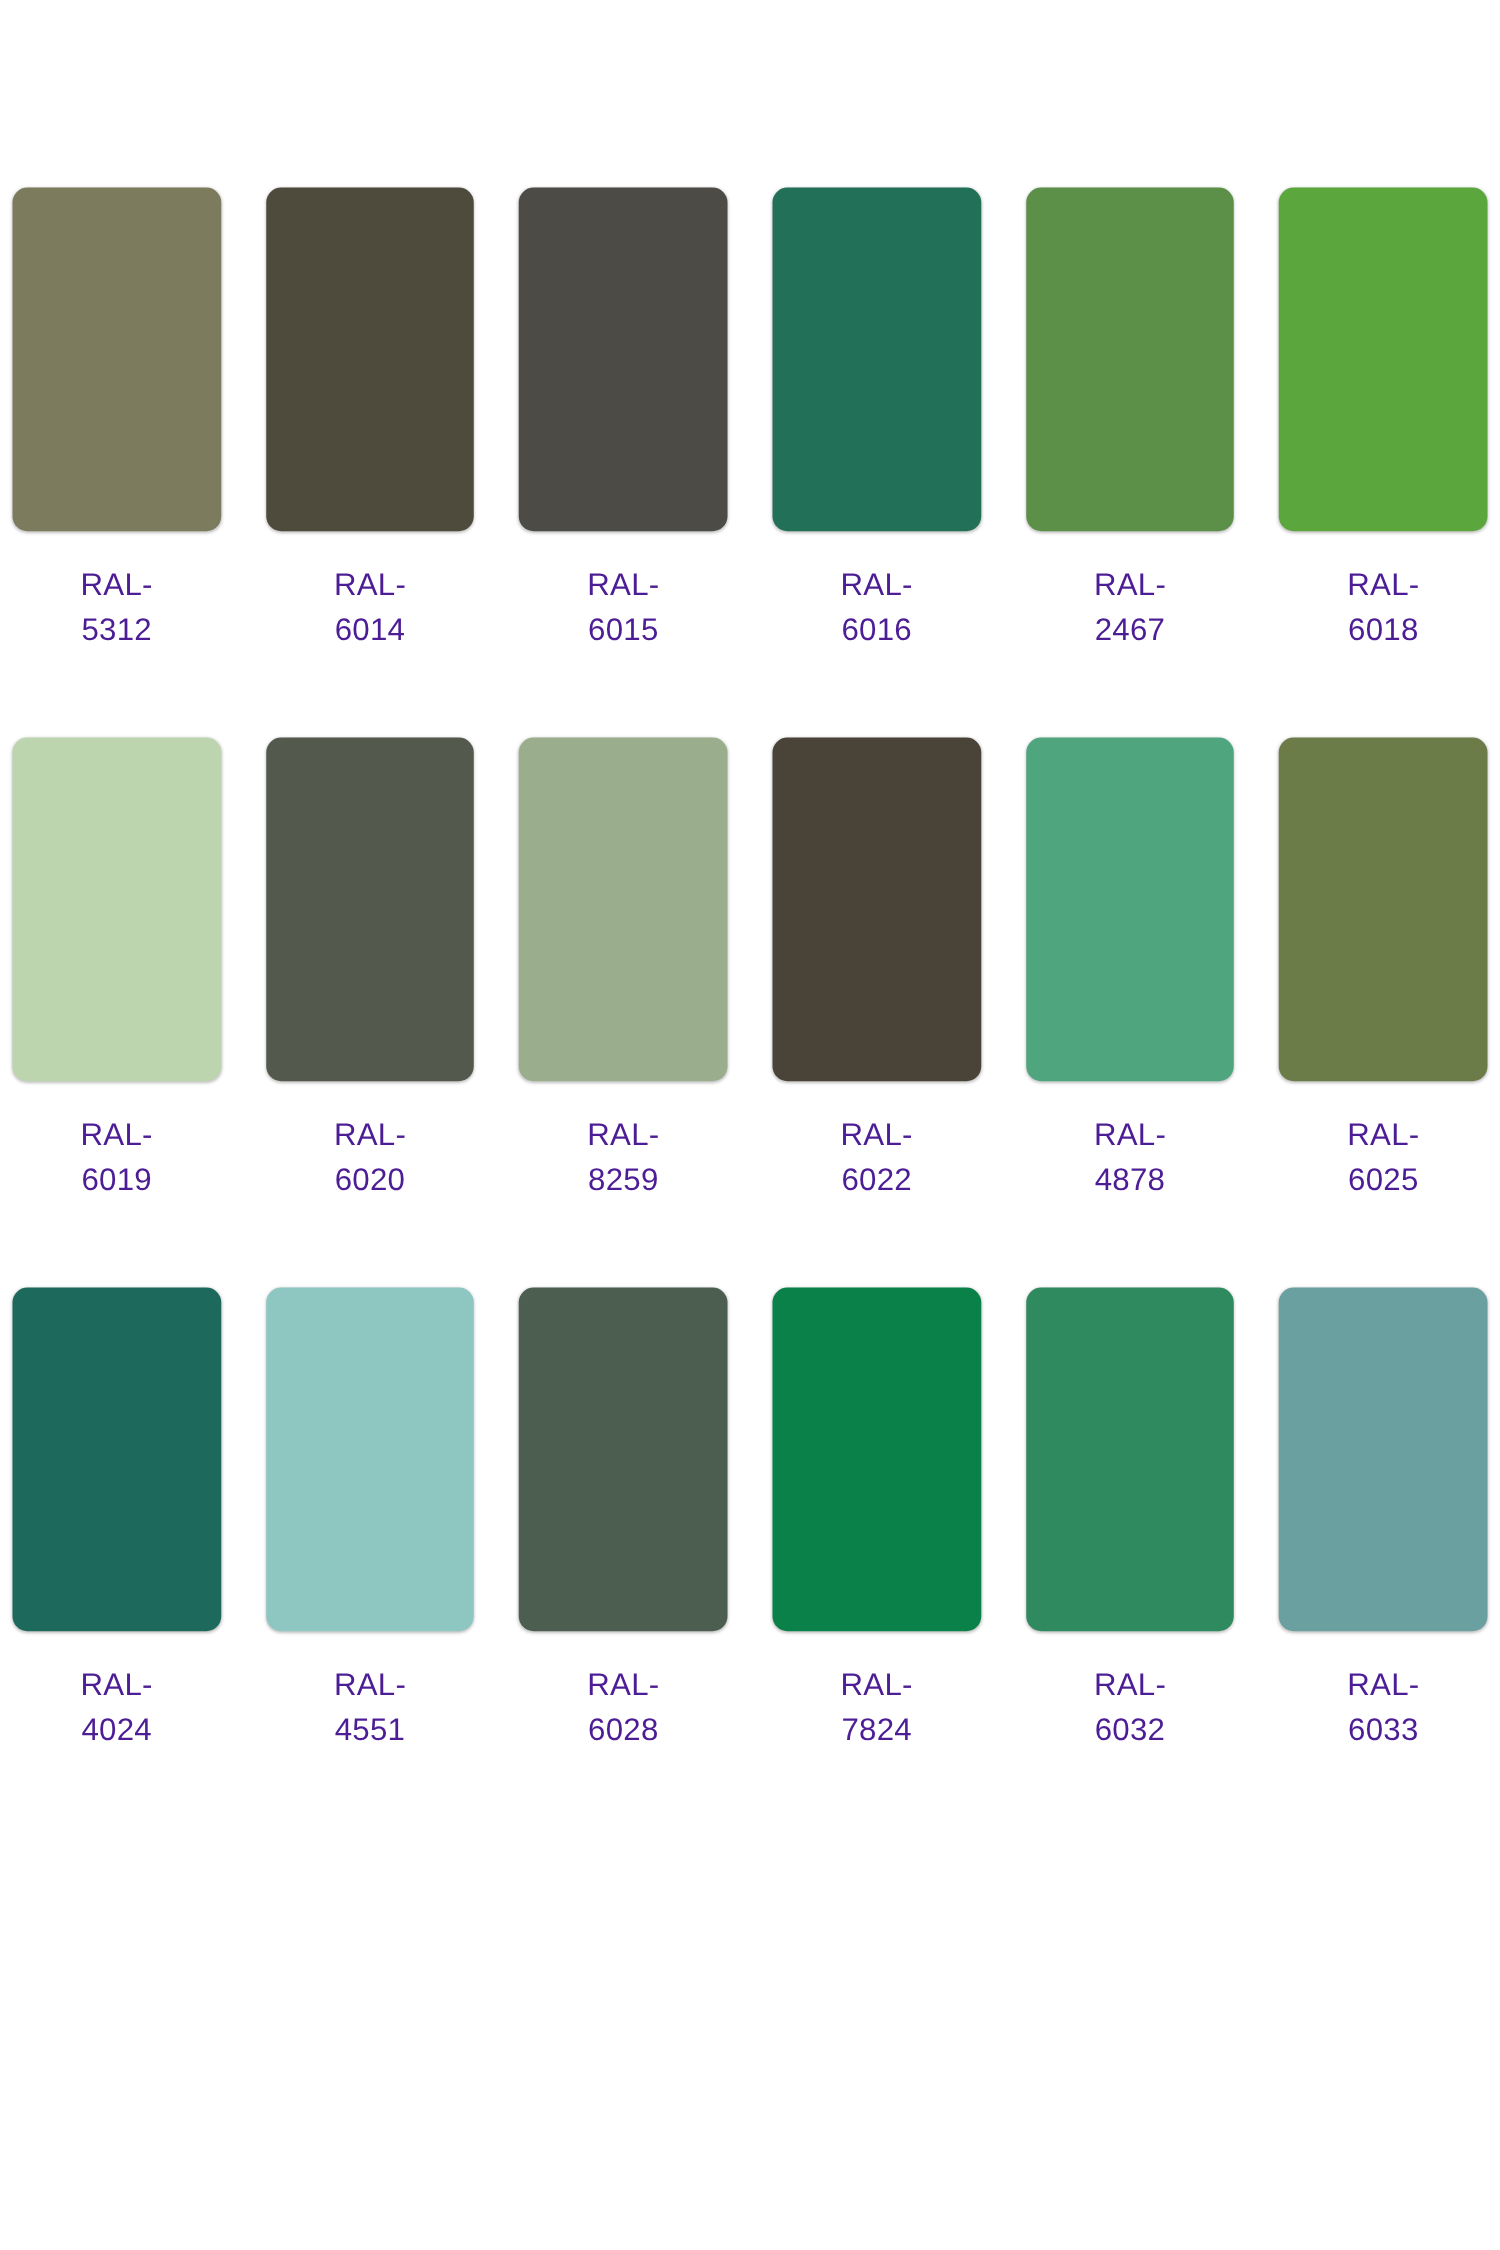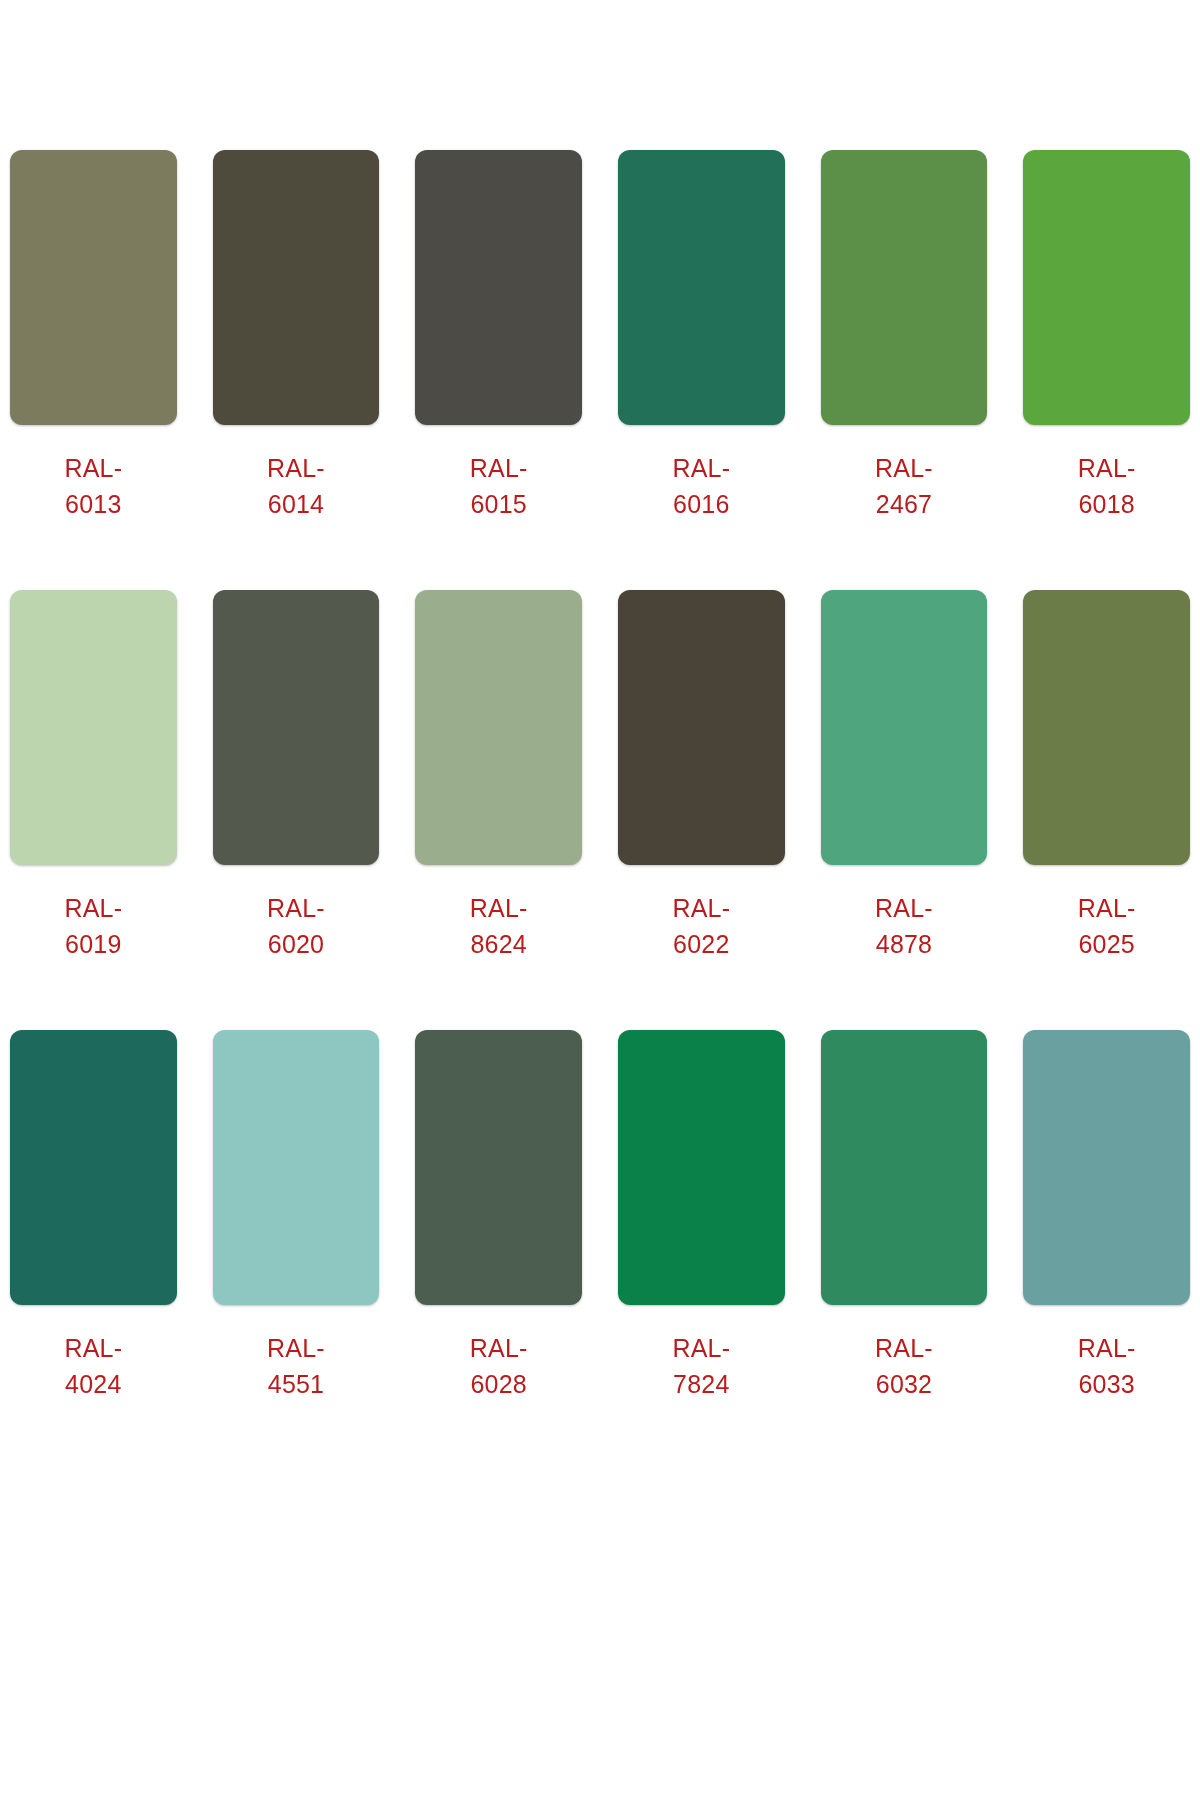--- a/index.html
+++ b/index.html
@@ -40,41 +40,41 @@
   .swatch-chip {
     width: 100%;
     height: 275px;
     border-radius: 12px;
     box-shadow: 0 1px 3px rgba(0,0,0,0.16), 0 1px 2px rgba(0,0,0,0.10);
   }
 
   .swatch-label {
     margin-top: 26px;
     text-align: center;
-    color: #b91c1c;
+    color: #4c1d95;
     font-size: 25px;
     line-height: 1.42;
     letter-spacing: 0.2px;
     font-weight: 400;
     white-space: pre-line;
   }
 
   .row-gap-spacer {
     grid-column: 1 / -1;
     height: 68px;
   }
 </style>
 </head>
 <body>
 
 <div class="palette-page">
   <div class="swatch-grid">
       <div class="swatch-cell">
         <div class="swatch-chip" title="6013" style="background-color: rgb(125, 123, 94);"></div>
-        <div class="swatch-label"><span>RAL-</span><br><span>6013</span></div>
+        <div class="swatch-label"><span>RAL-</span><br><span>5312</span></div>
       </div>
       <div class="swatch-cell">
         <div class="swatch-chip" title="6014" style="background-color: rgb(78, 74, 60);"></div>
         <div class="swatch-label"><span>RAL-</span><br><span>6014</span></div>
       </div>
       <div class="swatch-cell">
         <div class="swatch-chip" title="6015" style="background-color: rgb(76, 75, 69);"></div>
         <div class="swatch-label"><span>RAL-</span><br><span>6015</span></div>
       </div>
       <div class="swatch-cell">
@@ -93,21 +93,21 @@
       <div class="swatch-cell">
         <div class="swatch-chip" title="6019" style="background-color: rgb(188, 213, 174);"></div>
         <div class="swatch-label"><span>RAL-</span><br><span>6019</span></div>
       </div>
       <div class="swatch-cell">
         <div class="swatch-chip" title="6020" style="background-color: rgb(83, 89, 76);"></div>
         <div class="swatch-label"><span>RAL-</span><br><span>6020</span></div>
       </div>
       <div class="swatch-cell">
         <div class="swatch-chip" title="6021" style="background-color: rgb(154, 174, 142);"></div>
-        <div class="swatch-label"><span>RAL-</span><br><span>8624</span></div>
+        <div class="swatch-label"><span>RAL-</span><br><span>8259</span></div>
       </div>
       <div class="swatch-cell">
         <div class="swatch-chip" title="6022" style="background-color: rgb(74, 67, 56);"></div>
         <div class="swatch-label"><span>RAL-</span><br><span>6022</span></div>
       </div>
       <div class="swatch-cell">
         <div class="swatch-chip" title="6024" style="background-color: rgb(79, 165, 126);"></div>
         <div class="swatch-label"><span>RAL-</span><br><span>4878</span></div>
       </div>
       <div class="swatch-cell">

